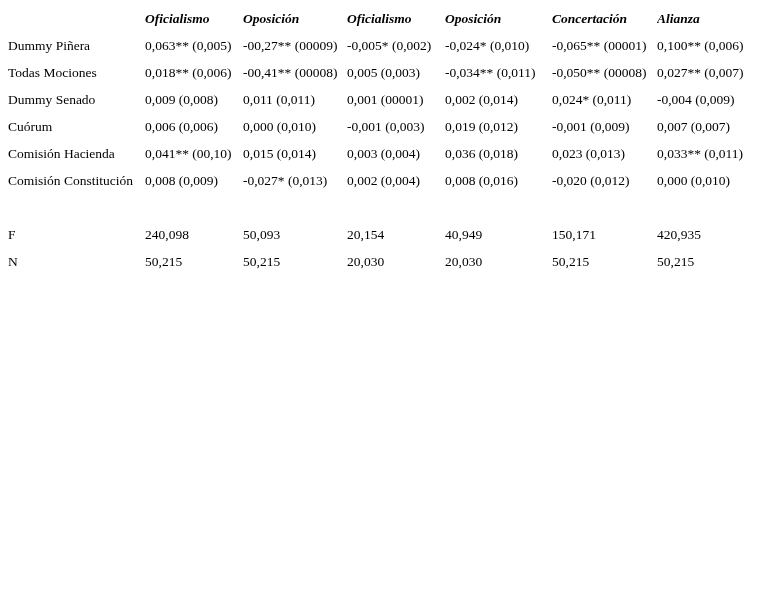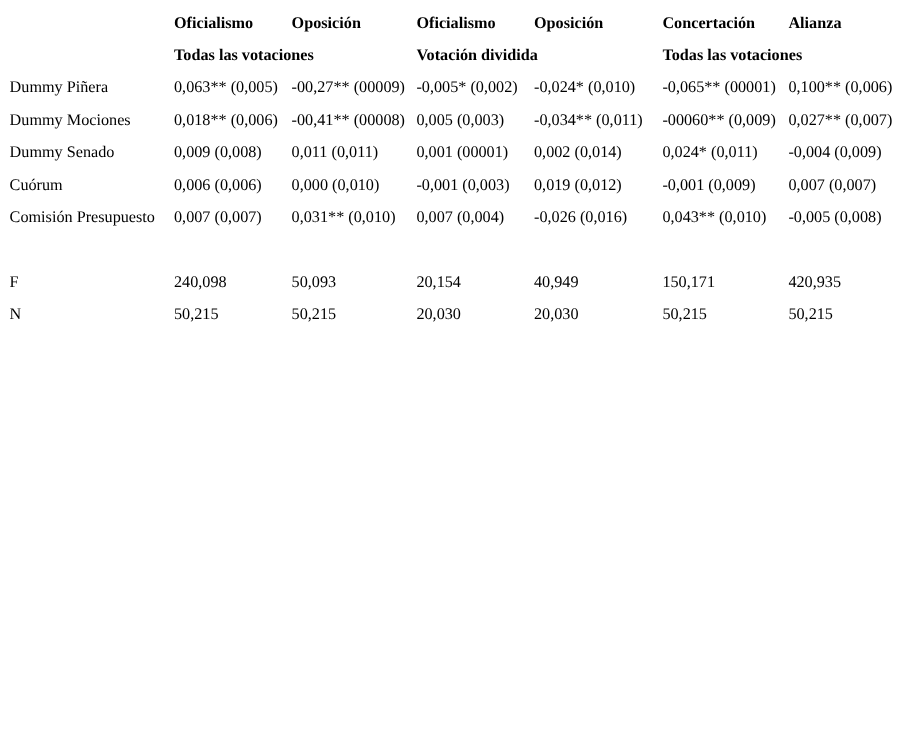--- a/index.html
+++ b/index.html
@@ -30,20 +30,21 @@
     line-height: 27px;
     text-align: left;
     vertical-align: middle;
     white-space: nowrap;
     overflow: hidden;
     border: none;
     font-weight: normal;
   }
   table.results th {
     font-weight: bold;
+    font-style: italic;
   }
   tr.spacer td { height: 27px; }
 </style>
 </head>
 <body>
 
 <div class="page">
   <table class="results">
     <colgroup>
       <col style="width:137px">
@@ -59,43 +60,37 @@
         <tr>
       <th></th>
       <th>Oficialismo</th>
       <th>Oposición</th>
       <th>Oficialismo</th>
       <th>Oposición</th>
       <th>Concertación</th>
       <th>Alianza</th>
     </tr>
 
-    <tr>
-      <th></th>
-      <th colspan="2">Todas las votaciones</th>
-      <th colspan="2">Votación dividida</th>
-      <th colspan="2">Todas las votaciones</th>
-    </tr>
 
     <tr>
       <td>Dummy Piñera</td>
       <td>0,063** (0,005)</td>
       <td>-00,27** (00009)</td>
       <td>-0,005* (0,002)</td>
       <td>-0,024* (0,010)</td>
       <td>-0,065** (00001)</td>
       <td>0,100** (0,006)</td>
     </tr>
     <tr>
-      <td>Dummy Mociones</td>
+      <td>Todas Mociones</td>
       <td>0,018** (0,006)</td>
       <td>-00,41** (00008)</td>
       <td>0,005 (0,003)</td>
       <td>-0,034** (0,011)</td>
-      <td>-00060** (0,009)</td>
+      <td>-0,050** (00008)</td>
       <td>0,027** (0,007)</td>
     </tr>
     <tr>
       <td>Dummy Senado</td>
       <td>0,009 (0,008)</td>
       <td>0,011 (0,011)</td>
       <td>0,001 (00001)</td>
       <td>0,002 (0,014)</td>
       <td>0,024* (0,011)</td>
       <td>-0,004 (0,009)</td>
@@ -103,27 +98,36 @@
     <tr>
       <td>Cuórum</td>
       <td>0,006 (0,006)</td>
       <td>0,000 (0,010)</td>
       <td>-0,001 (0,003)</td>
       <td>0,019 (0,012)</td>
       <td>-0,001 (0,009)</td>
       <td>0,007 (0,007)</td>
     </tr>
     <tr>
-      <td>Comisión Presupuesto</td>
-      <td>0,007 (0,007)</td>
-      <td>0,031** (0,010)</td>
-      <td>0,007 (0,004)</td>
-      <td>-0,026 (0,016)</td>
-      <td>0,043** (0,010)</td>
-      <td>-0,005 (0,008)</td>
+      <td>Comisión Hacienda</td>
+      <td>0,041** (00,10)</td>
+      <td>0,015 (0,014)</td>
+      <td>0,003 (0,004)</td>
+      <td>0,036 (0,018)</td>
+      <td>0,023 (0,013)</td>
+      <td>0,033** (0,011)</td>
+    </tr>
+    <tr>
+      <td>Comisión Constitución</td>
+      <td>0,008 (0,009)</td>
+      <td>-0,027* (0,013)</td>
+      <td>0,002 (0,004)</td>
+      <td>0,008 (0,016)</td>
+      <td>-0,020 (0,012)</td>
+      <td>0,000 (0,010)</td>
     </tr>
 
     <tr class="spacer">
       <td colspan="7"></td>
     </tr>
 
     <tr>
       <td>F</td>
       <td>240,098</td>
       <td>50,093</td>

